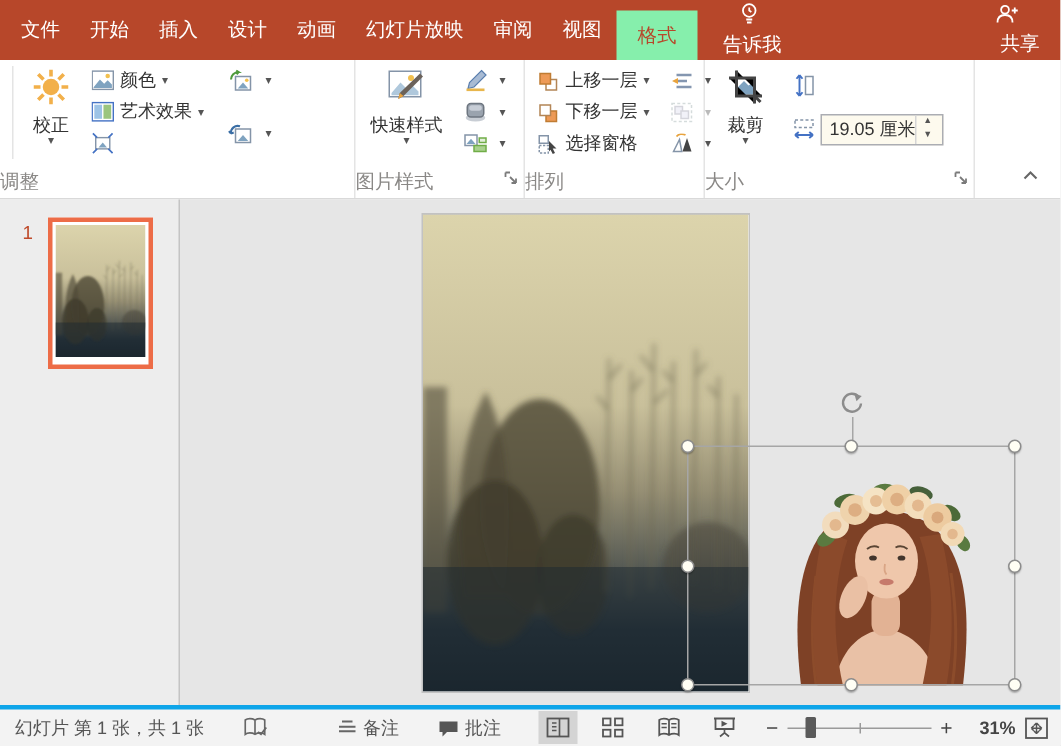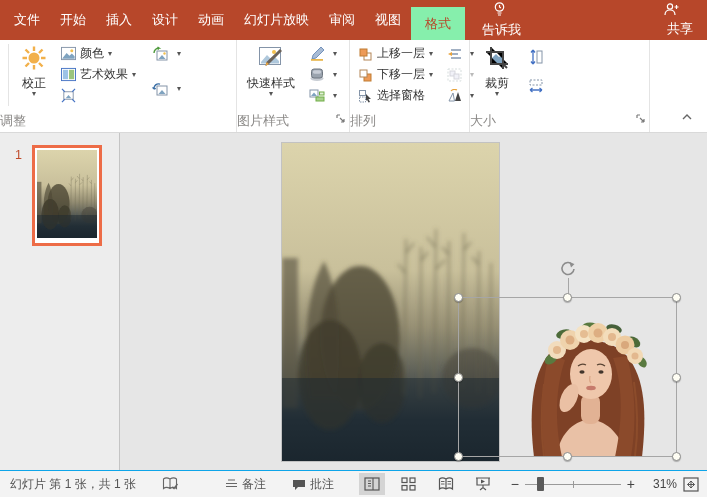--- a/index.html
+++ b/index.html
@@ -46,33 +46,33 @@
   .thumb-sel { position:absolute; left:32px; top:12px; border:3px solid #ED6C47; background:#fff; padding:2px; cursor:pointer; }
   .canvas { flex:1; background:#e6e6e6; position:relative; overflow:hidden; }
   .slide { position:absolute; left:162px; top:10px; width:217px; height:318px; box-shadow:0 0 0 1px #c2c2c2; cursor:default; }
   .woman-pic { position:absolute; left:374px; top:171px; width:170px; height:153px; cursor:move; }
   .selection { position:absolute; left:338px; top:164px; width:219px; height:160px; border:1px solid #a6a6a6; pointer-events:none; }
   .handle { position:absolute; width:9px; height:9px; border-radius:50%; background:#fffef4; border:1px solid #8c8c8c; box-shadow:0 1px 1px rgba(0,0,0,.25); pointer-events:auto; cursor:pointer; }
   .stem { position:absolute; left:50%; top:-20px; width:1px; height:16px; background:#a6a6a6; }
   .rot { position:absolute; left:calc(50% - 9px); top:-38px; pointer-events:auto; cursor:pointer; }
 
   
-  .statusbar { height:27px; background:#f3f3f3; border-top:1px solid #0ea5e9; display:flex; align-items:center; padding:0 8px 0 10px; color:#555; font-size:12px; flex:none; }
+  .statusbar { height:27px; background:#f3f3f3; border-top:3px solid #0ea5e9; display:flex; align-items:center; padding:0 8px 0 10px; color:#555; font-size:12px; flex:none; }
   .sb-item { display:flex; align-items:center; margin-right:16px; cursor:pointer; white-space:nowrap; }
   .sb-item .ic { margin-right:4px; display:flex; }
   .viewbtns { margin-left:auto; display:flex; align-items:center; }
   .viewbtn { width:26px; height:22px; display:flex; align-items:center; justify-content:center; margin-right:11px; cursor:pointer; }
   .viewbtn.sel { background:#d4d4d4; }
   .zoomctl { display:flex; align-items:center; }
   .zch { font-size:14px; color:#444; cursor:pointer; padding:0 4px; }
   .ztrack { position:relative; width:96px; height:14px; margin:0 2px; cursor:pointer; }
   .ztrack .line { position:absolute; left:0; right:0; top:7px; height:1px; background:#9a9a9a; }
   .ztrack .tick { position:absolute; left:50%; top:4px; width:1px; height:7px; background:#9a9a9a; }
   .ztrack .thumb { position:absolute; left:13%; top:0; width:7px; height:14px; background:#5a5a5a; border-radius:1px; }
-  .zpct { width:34px; text-align:right; margin:0 6px 0 4px; color:#444; }
+  .zpct { width:34px; text-align:right; margin:0 6px 0 4px; color:#444;font-weight:bold; }
 </style>
 </head>
 <body>
 
 <svg width="0" height="0" style="position:absolute" aria-hidden="true">
   <defs>
     <linearGradient id="fgbg" x1="0" y1="0" x2="0" y2="1">
       <stop offset="0" stop-color="#DCD4AC"></stop>
         <stop offset="0.40" stop-color="#C9C09B"></stop>
       <stop offset="0.58" stop-color="#968F74"></stop>
@@ -421,20 +421,27 @@
                 </svg>
               </span>
           </div>
           <div class="spinrow">
             <span class="ic">
                 <svg width="14" height="16" viewBox="0 0 14 16">
                   <rect x="1" y="2" width="12" height="5" fill="none" stroke="#8494A8" stroke-dasharray="2 1.5"></rect>
                   <path d="M1,12 L13,12 M1,12 l2.5,-2 M1,12 l2.5,2 M13,12 l-2.5,-2 M13,12 l-2.5,2" stroke="#4472C4" stroke-width="1.3" fill="none"></path>
                 </svg>
               </span>
+            <span class="spinbox">
+              <input class="spin-input" value="19.05 厘米" style="">
+              <span class="spinner">
+                  <span>▲</span>
+                  <span>▼</span>
+                </span>
+            </span>
           </div>
         </div>
       </div>
       <div class="rlabel">
         <span>大小</span>
         <span class="launcher"><svg width="9" height="9" viewBox="0 0 9 9">
               <path d="M1,1 H4 M1,1 V4" stroke="#7a7a7a" stroke-width="1.2" fill="none"></path>
               <path d="M4,4 L8,8 M8,8 V5 M8,8 H5" stroke="#7a7a7a" stroke-width="1.2" fill="none"></path>
             </svg></span>
       </div>

